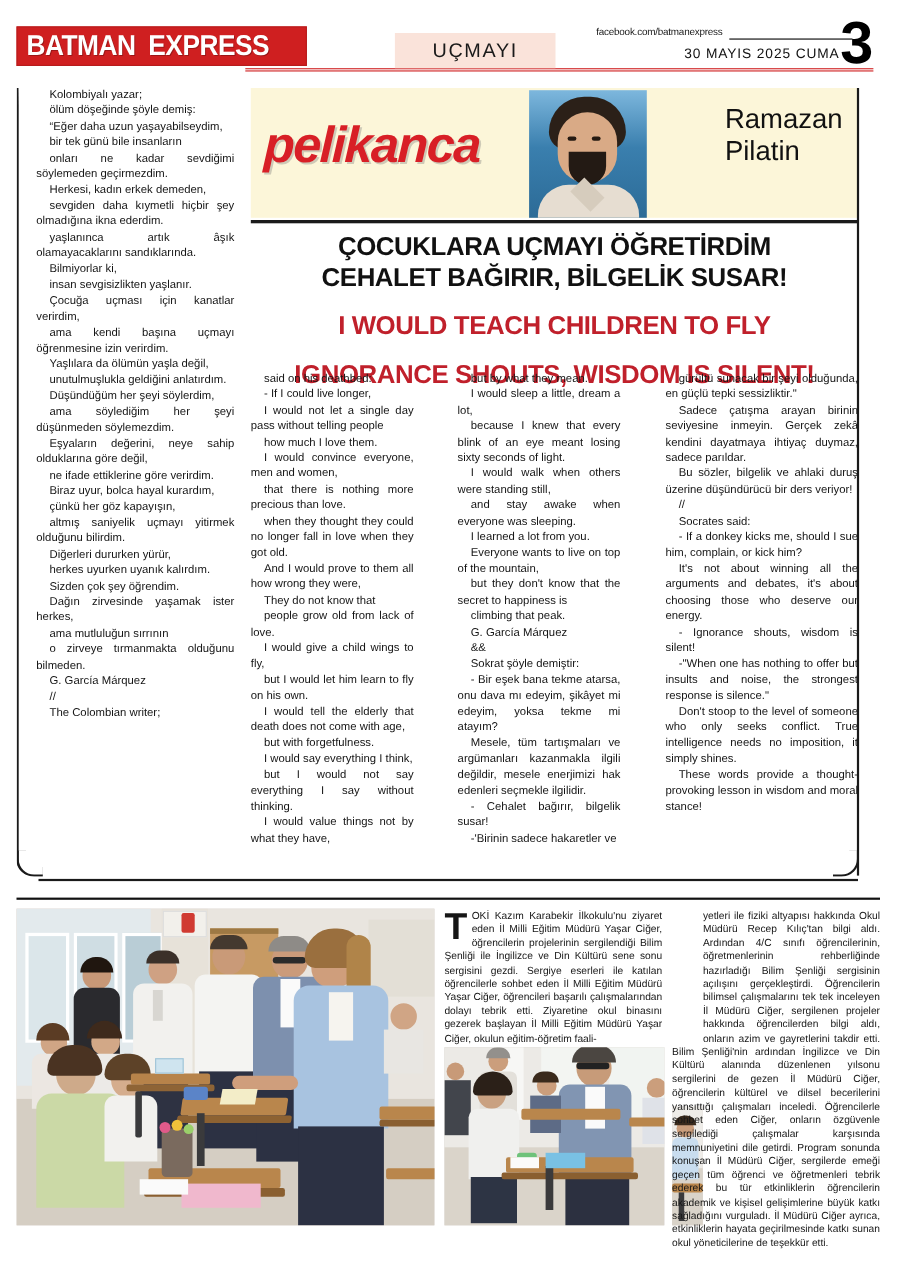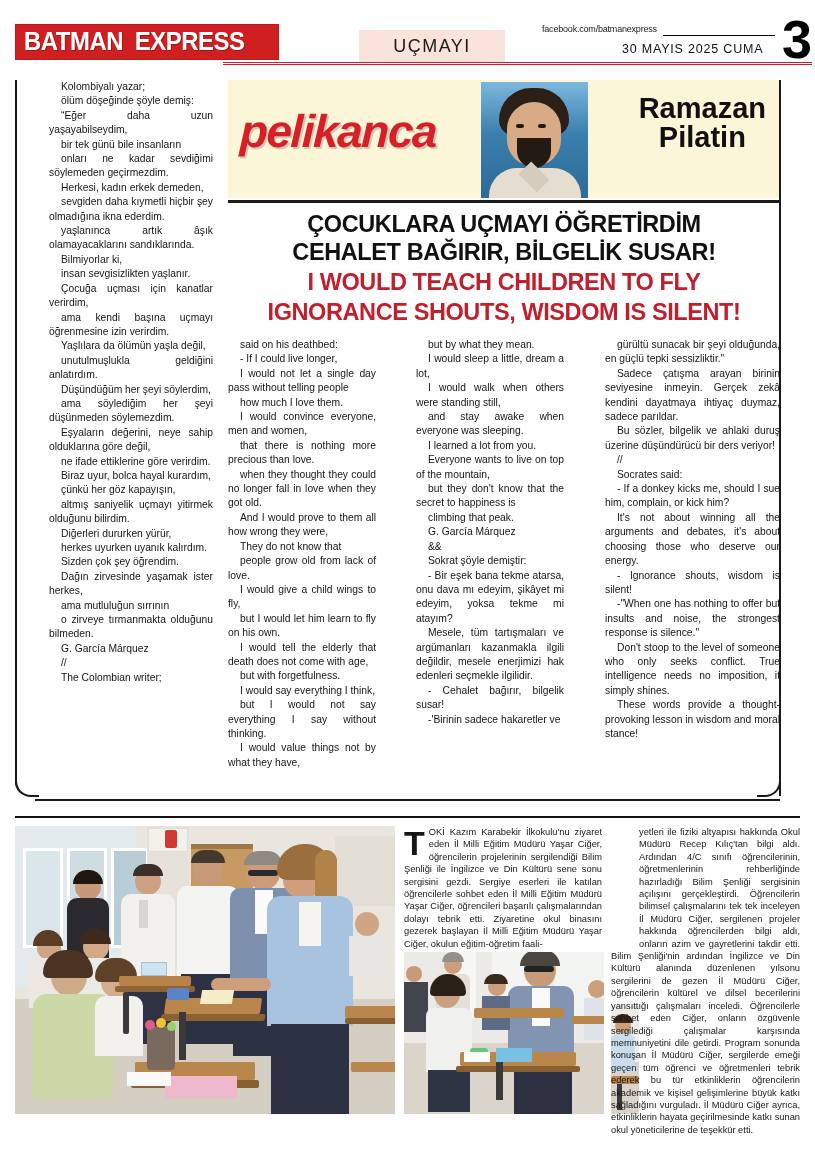--- a/index.html
+++ b/index.html
@@ -11,21 +11,21 @@
     color: #111;
     overflow: hidden;
     position: relative;
   }
   .page { position: relative; width: 815px; height: 1169px; padding: 0; }
 
   
   .masthead {
     position: relative;
     height: 62px;
-    margin: 14px 3px 0 15px;
+    margin: 14px 21px 0 15px;
   }
   .logo-box {
     position: absolute; left: 0; top: 10px;
     background: #cf1f20;
     padding: 3px 8px 4px 8px;
     border: 1px solid #b71c1c;
   }
   .logo-text {
     font-family: "Liberation Sans", sans-serif;
     font-weight: bold;
@@ -80,21 +80,21 @@
 
   
   .opinion {
     position: relative;
     margin: 4px 15px 0 15px;
     height: 720px;
   }
   .col1 {
     position: absolute; left: 0; top: 0;
     width: 198px; height: 716px;
-    padding-left: 32px;
+    padding-left: 16px;
     border-left: 2px solid #1a1a1a;
     border-bottom-left-radius: 14px;
     border-bottom: 2px solid #1a1a1a;
     border-bottom-width: 0;
   }
   .col1:after {
     content:""; position:absolute; left:-2px; bottom:-1px; width: 22px; height: 22px;
     border-left: 2px solid #1a1a1a; border-bottom: 2px solid #1a1a1a;
     border-bottom-left-radius: 16px;
   }
@@ -146,40 +146,40 @@
   .portrait .body {
     position:absolute; left: 8px; top: 86px; width: 92px; height: 32px;
     background:#e6ddd1; border-radius: 28px 28px 0 0;
   }
   .portrait .collar {
     position:absolute; left: 40px; top: 86px; width: 26px; height: 18px;
     background:#d6ccbd; transform: rotate(45deg);
   }
   .author {
     position: absolute; right: 14px; top: 14px;
-    text-align: center;
-    font-size: 29px; font-weight: bold; line-height: 29px;
+    text-align: left;
+    font-size: 25px; font-weight: normal; line-height: 29px;
     color: #111;
   }
   .banner-rule {
     position: absolute; left: 213px; top: 120px; width: 552px;
     border-top: 3px solid #1b1b1b;
   }
 
   .headline {
     position: absolute; left: 213px; top: 130px; width: 552px;
     text-align: center;
   }
   .hl-tr {
     font-size: 23.5px; font-weight: bold; line-height: 28px;
     letter-spacing: -0.4px; color: #111;
   }
   .hl-en {
     font-size: 23.5px; font-weight: bold; line-height: 28px;
-    letter-spacing: -0.4px; color: #c0202b; margin-top: 2px;
+    letter-spacing: -0.4px; color: #c0202b; margin-top: 16px;
   }
 
   .colwrap {
     position: absolute; left: 213px; top: 258px; width: 552px; height: 458px;
   }
   .col {
     position: absolute; top: 0; width: 148px; height: 458px;
   }
   .col.c2 { left: 0; }
   .col.c3 { left: 188px; }
@@ -355,20 +355,21 @@
             <p>but with forgetfulness.</p>
             <p>I would say everything I think,</p>
             <p>but I would not say everything I say without thinking.</p>
             <p>I would value things not by what they have,</p>
           </div>
         </div>
       <div class="col c3 colbody">
           <div id="c3">
             <p>but by what they mean.</p>
             <p>I would sleep a little, dream a lot,</p>
+            <p>because I knew that every blink of an eye meant losing sixty seconds of light.</p>
             <p>I would walk when others were standing still,</p>
             <p>and stay awake when everyone was sleeping.</p>
             <p>I learned a lot from you.</p>
             <p>Everyone wants to live on top of the mountain,</p>
             <p>but they don't know that the secret to happiness is</p>
             <p>climbing that peak.</p>
             <p>G. García Márquez</p>
             <p>&amp;&amp;</p>
             <p>Sokrat şöyle demiştir:</p>
             <p>- Bir eşek bana tekme atarsa, onu dava mı edeyim, şikâyet mi edeyim, yoksa tekme mi atayım?</p>

